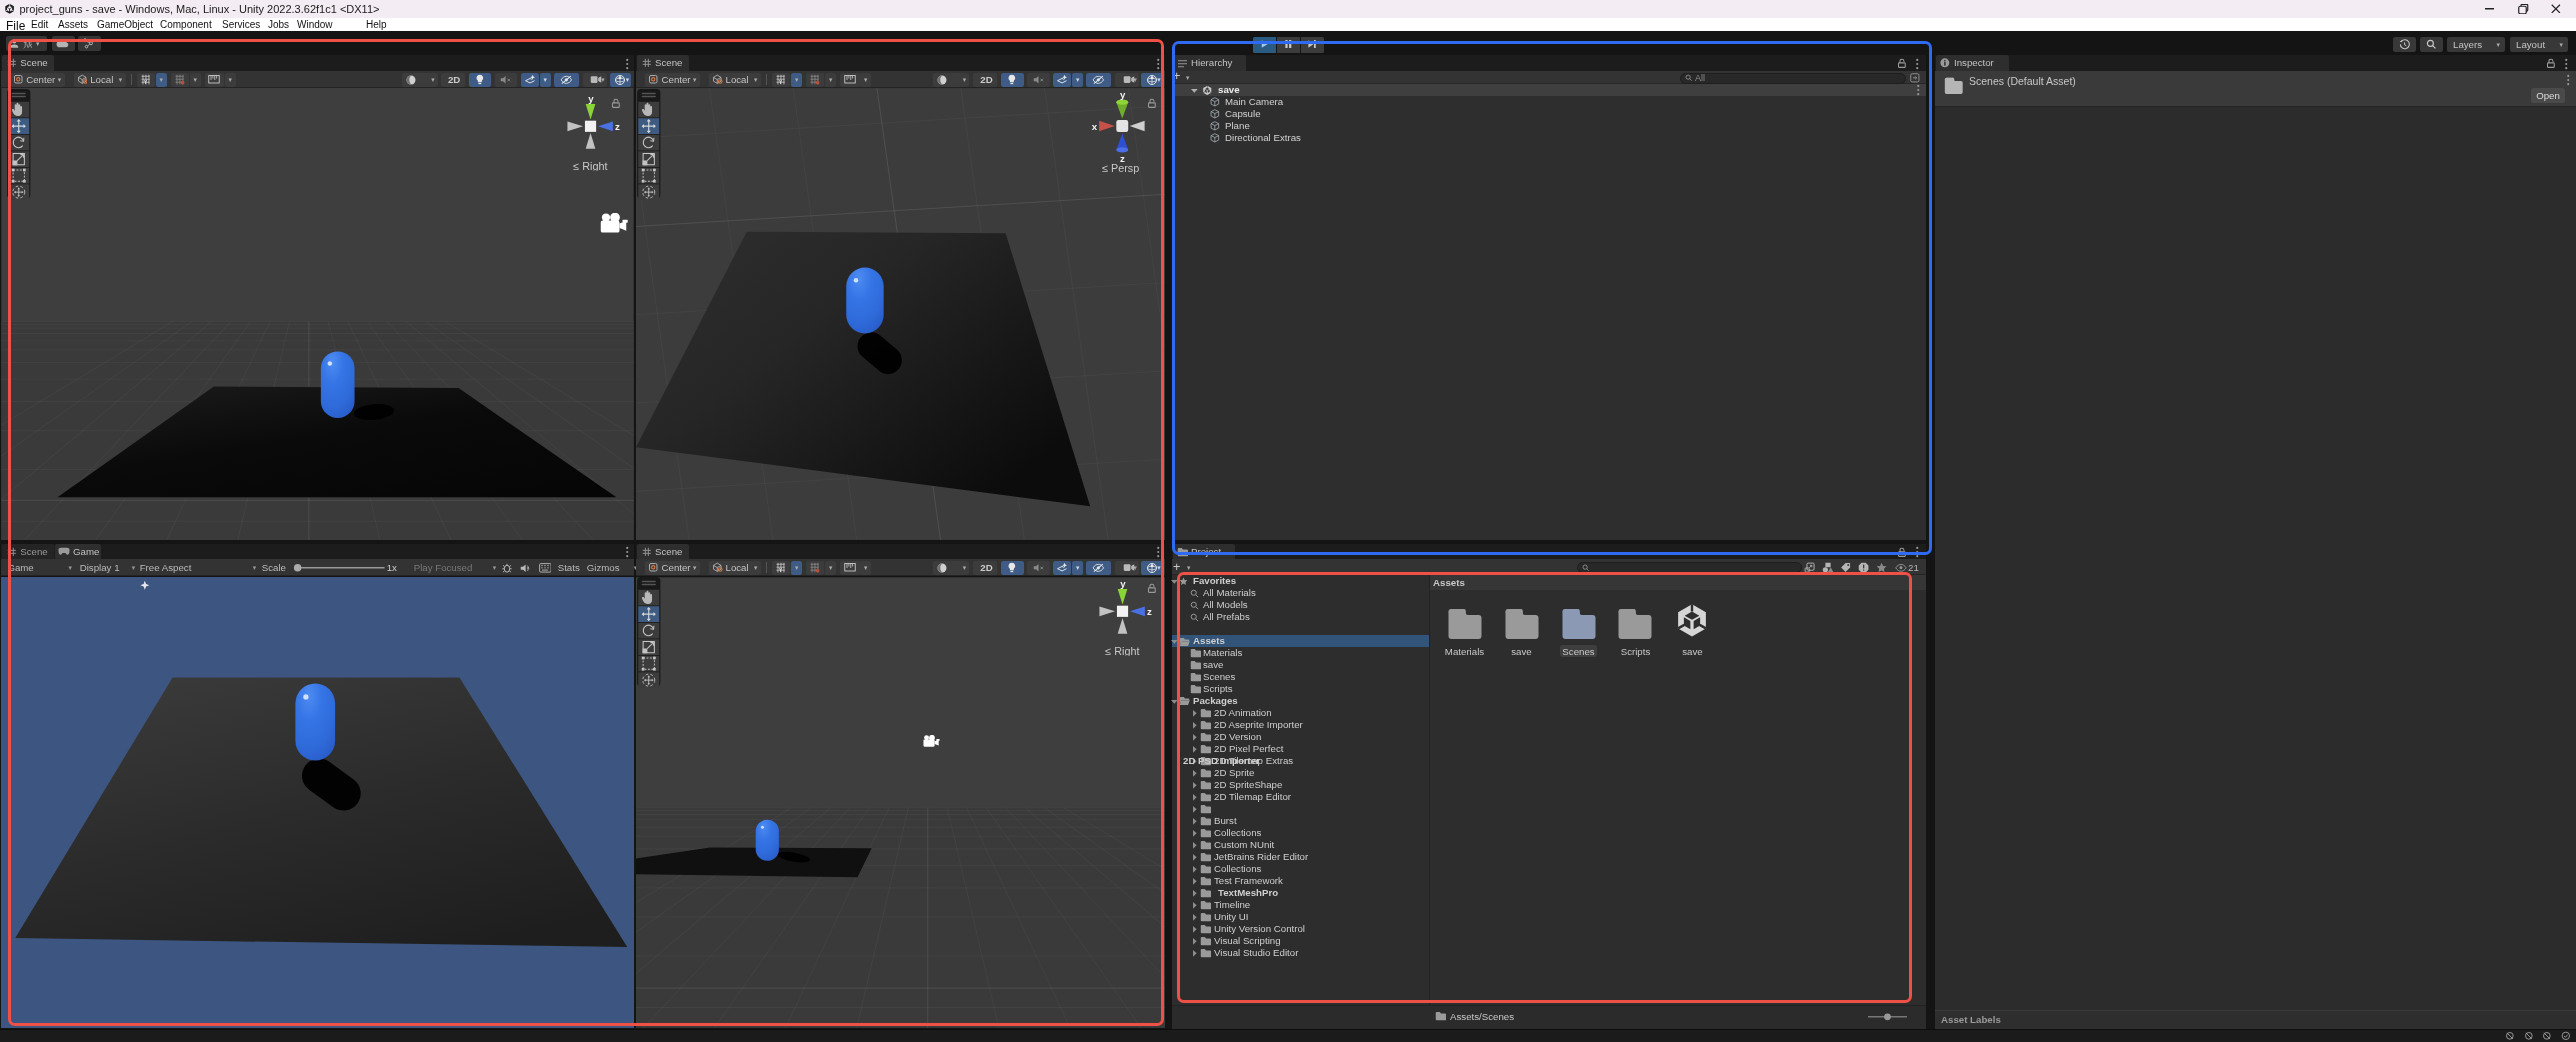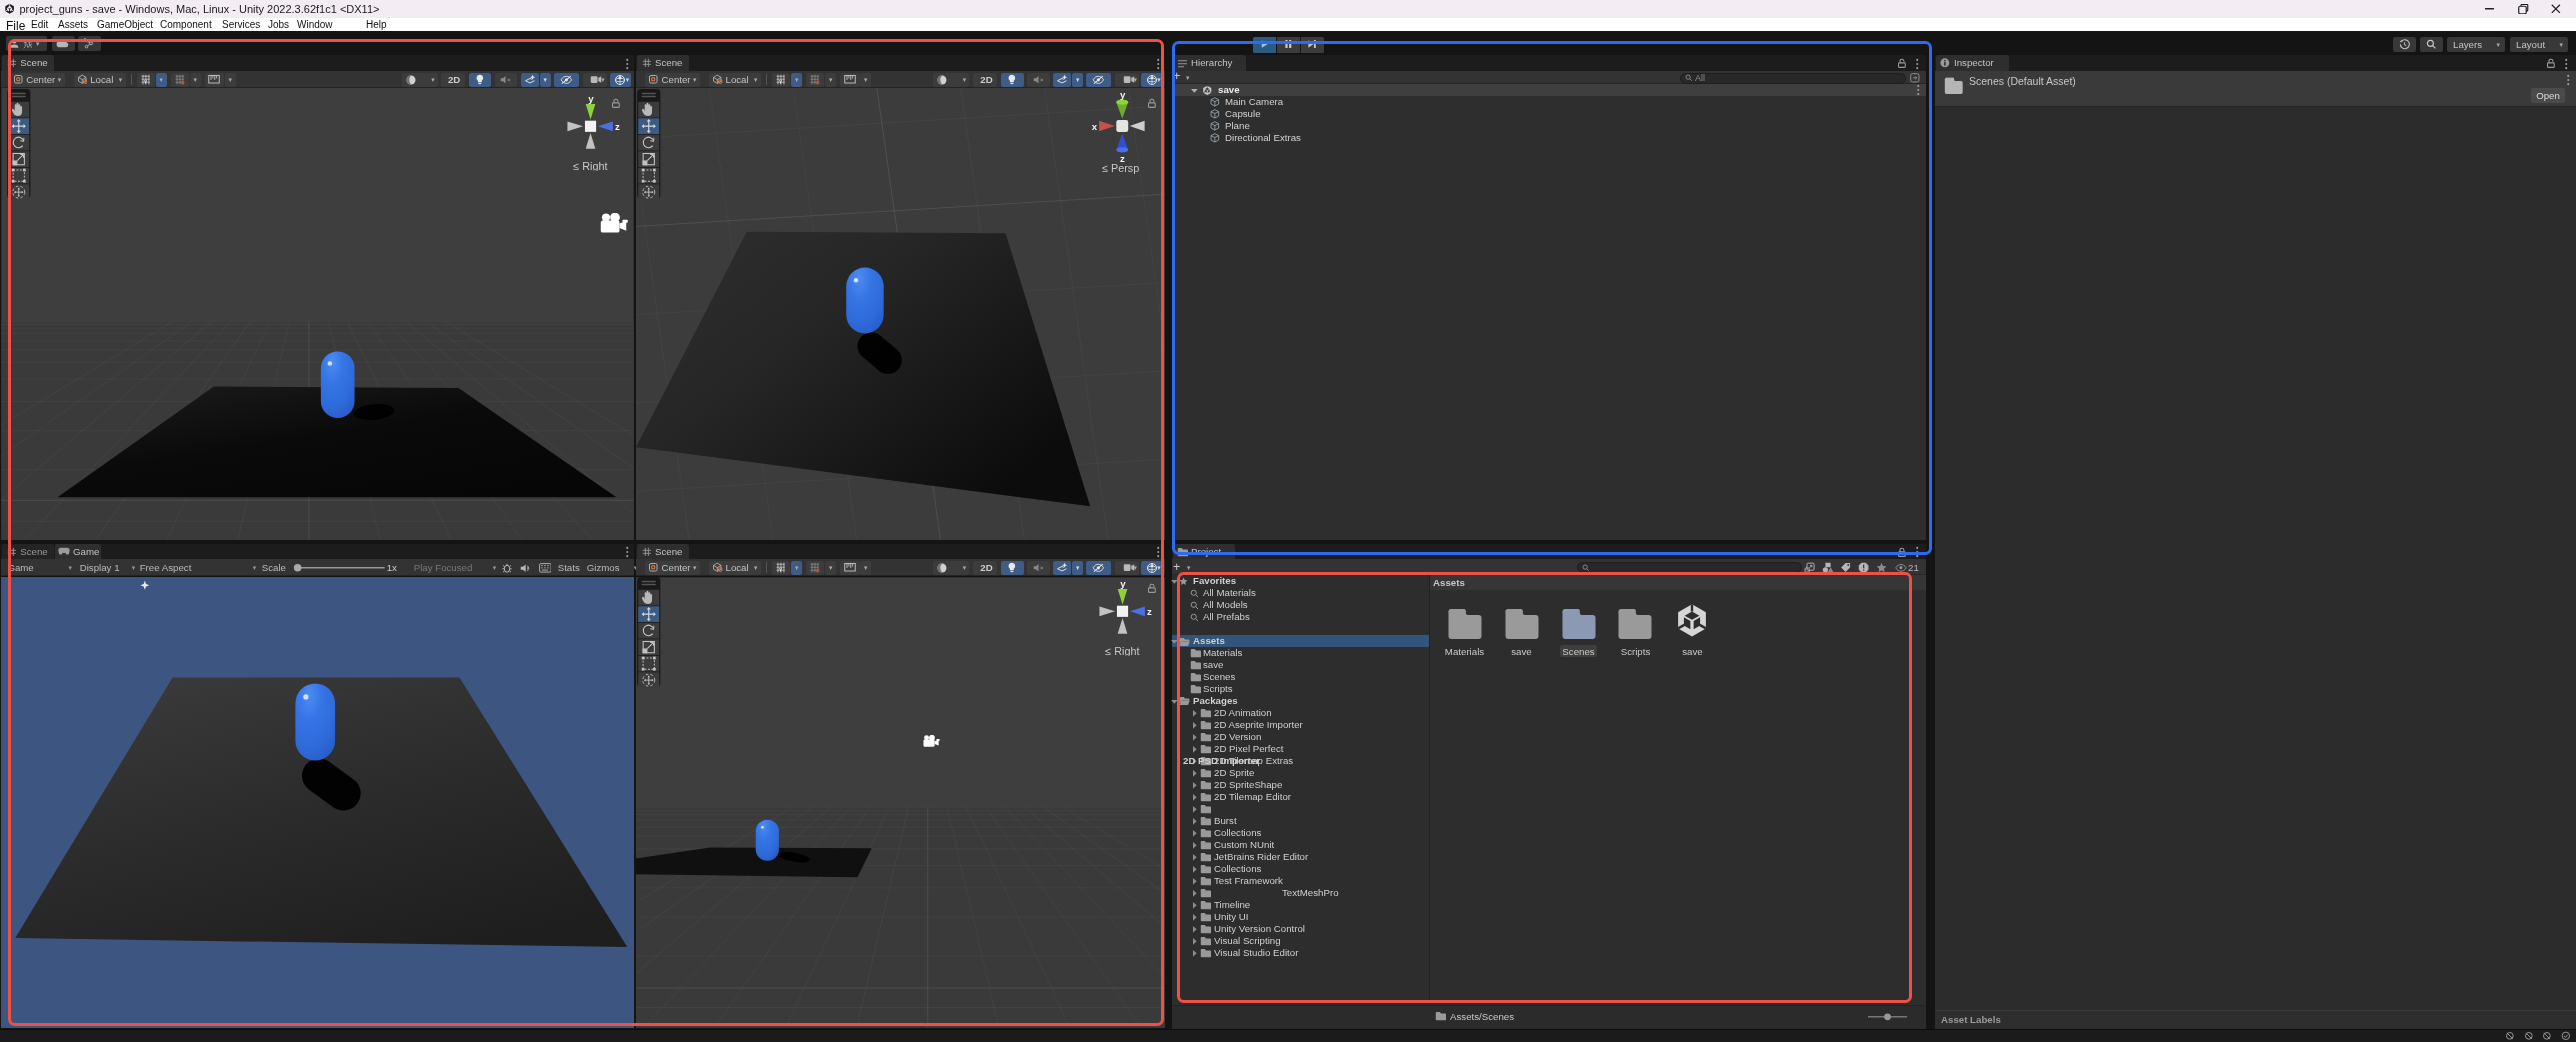--- a/index.html
+++ b/index.html
@@ -1082,21 +1082,21 @@
     <svg style="position:absolute;left:1200px;top:876px" width="11.2" height="9.7" viewBox="0 0 15 13">
       <path d="M1,2.8 a1.3 1.3 0 0 1 1.3,-1.3 h4.2 l1.5,2 h5.7 a1.3 1.3 0 0 1 1.3,1.3 v6.4 a1.3 1.3 0 0 1 -1.3,1.3 h-11.4 a1.3 1.3 0 0 1 -1.3,-1.3z" fill="#9a9a9a"></path>
     </svg>
     <div class="prow" style="left:1214px;top:875px;font-weight:normal">Test Framework</div>
 <svg style="position:absolute;left:1191px;top:890px" width="6.7" height="6.7" viewBox="0 0 9 9">
       <polygon points="2.6999999999999997,0 7.6499999999999995,4.5 2.6999999999999997,9" fill="#8c8c8c"></polygon>
     </svg>
     <svg style="position:absolute;left:1200px;top:888px" width="11.2" height="9.7" viewBox="0 0 15 13">
       <path d="M1,2.8 a1.3 1.3 0 0 1 1.3,-1.3 h4.2 l1.5,2 h5.7 a1.3 1.3 0 0 1 1.3,1.3 v6.4 a1.3 1.3 0 0 1 -1.3,1.3 h-11.4 a1.3 1.3 0 0 1 -1.3,-1.3z" fill="#9a9a9a"></path>
     </svg>
-    <div class="prow" style="left:1282px;top:887px;font-weight:normal">TextMeshPro</div>
+    <div class="prow" style="left:1218px;top:887px;font-weight:bold">TextMeshPro</div>
 <svg style="position:absolute;left:1191px;top:902px" width="6.7" height="6.7" viewBox="0 0 9 9">
       <polygon points="2.6999999999999997,0 7.6499999999999995,4.5 2.6999999999999997,9" fill="#8c8c8c"></polygon>
     </svg>
     <svg style="position:absolute;left:1200px;top:900px" width="11.2" height="9.7" viewBox="0 0 15 13">
       <path d="M1,2.8 a1.3 1.3 0 0 1 1.3,-1.3 h4.2 l1.5,2 h5.7 a1.3 1.3 0 0 1 1.3,1.3 v6.4 a1.3 1.3 0 0 1 -1.3,1.3 h-11.4 a1.3 1.3 0 0 1 -1.3,-1.3z" fill="#9a9a9a"></path>
     </svg>
     <div class="prow" style="left:1214px;top:899px;font-weight:normal">Timeline</div>
 <svg style="position:absolute;left:1191px;top:914px" width="6.7" height="6.7" viewBox="0 0 9 9">
       <polygon points="2.6999999999999997,0 7.6499999999999995,4.5 2.6999999999999997,9" fill="#8c8c8c"></polygon>
     </svg>

